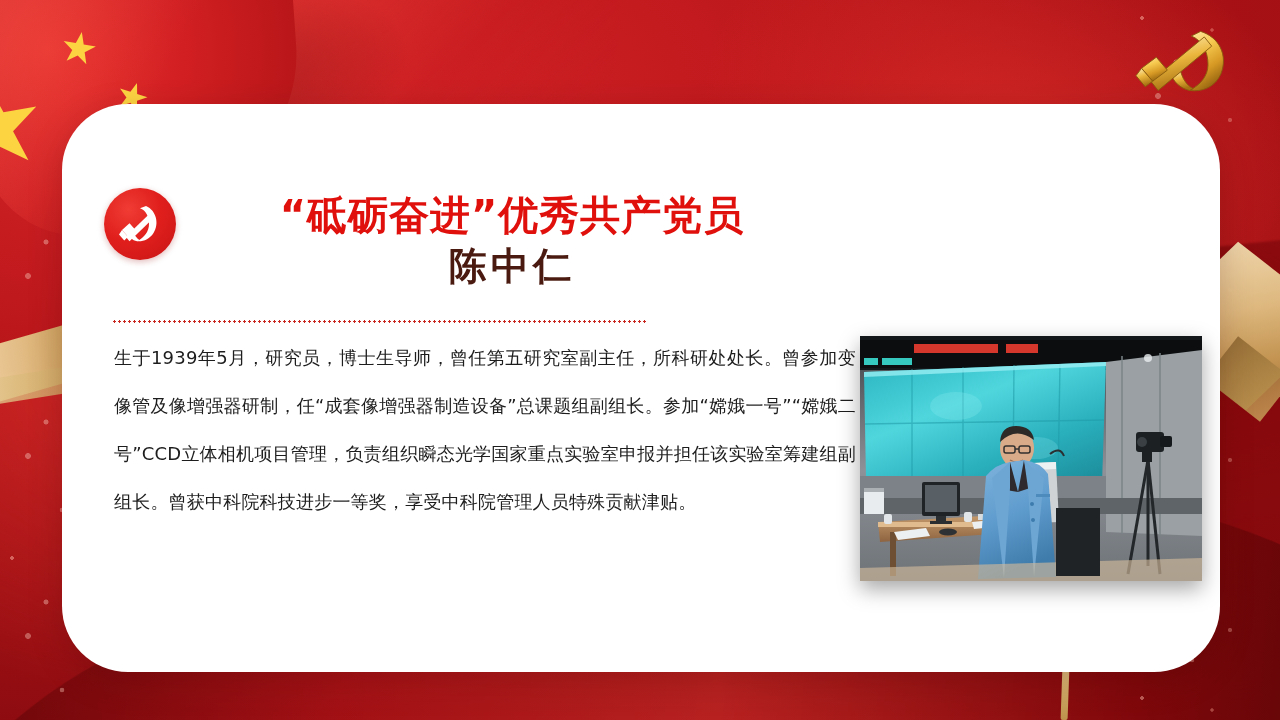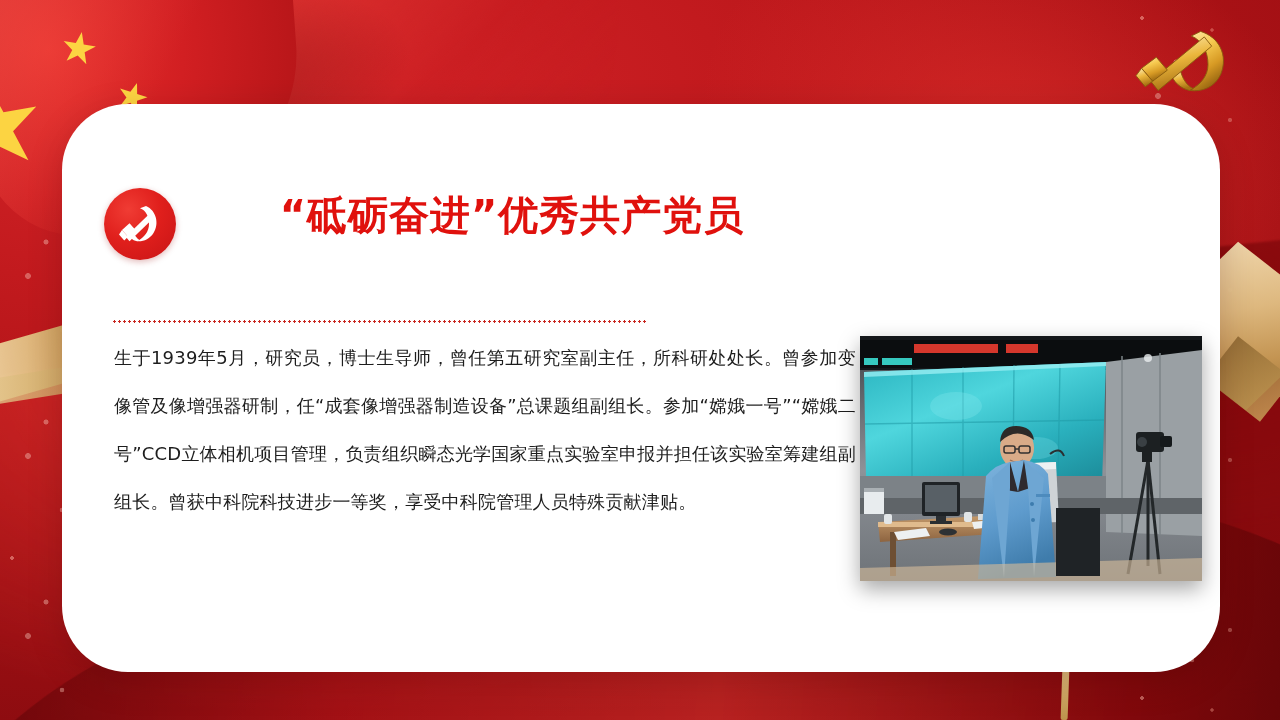--- a/index.html
+++ b/index.html
@@ -293,20 +293,21 @@
 
         <path d="M13 49 L44 19 L49 25 L18 55 Z" fill="#fff"></path>
 
         <path d="M8 40 L18 31 L26 40 L16 49 Z" fill="#fff"></path>
         <path d="M8 40 L16 49 L11 54 L4 46 Z" fill="#fff"></path>
       </svg>
     </div>
 
     <div class="titles">
       <div class="title-main">“砥砺奋进”优秀共产党员</div>
+      <div class="title-name">陈中仁</div>
     </div>
 
     <div class="rule"></div>
 
     <p class="bio">生于1939年5月，研究员，博士生导师，曾任第五研究室副主任，所科研处处长。曾参加变像管及像增强器研制，任“成套像增强器制造设备”总课题组副组长。参加“嫦娥一号”“嫦娥二号”CCD立体相机项目管理，负责组织瞬态光学国家重点实验室申报并担任该实验室筹建组副组长。曾获中科院科技进步一等奖，享受中科院管理人员特殊贡献津贴。</p>
 
     <div class="photo">
       <svg viewBox="0 0 342 245" xmlns="http://www.w3.org/2000/svg" preserveAspectRatio="none">
         <defs>
           <linearGradient id="wall" x1="0" y1="0" x2="0" y2="1">

